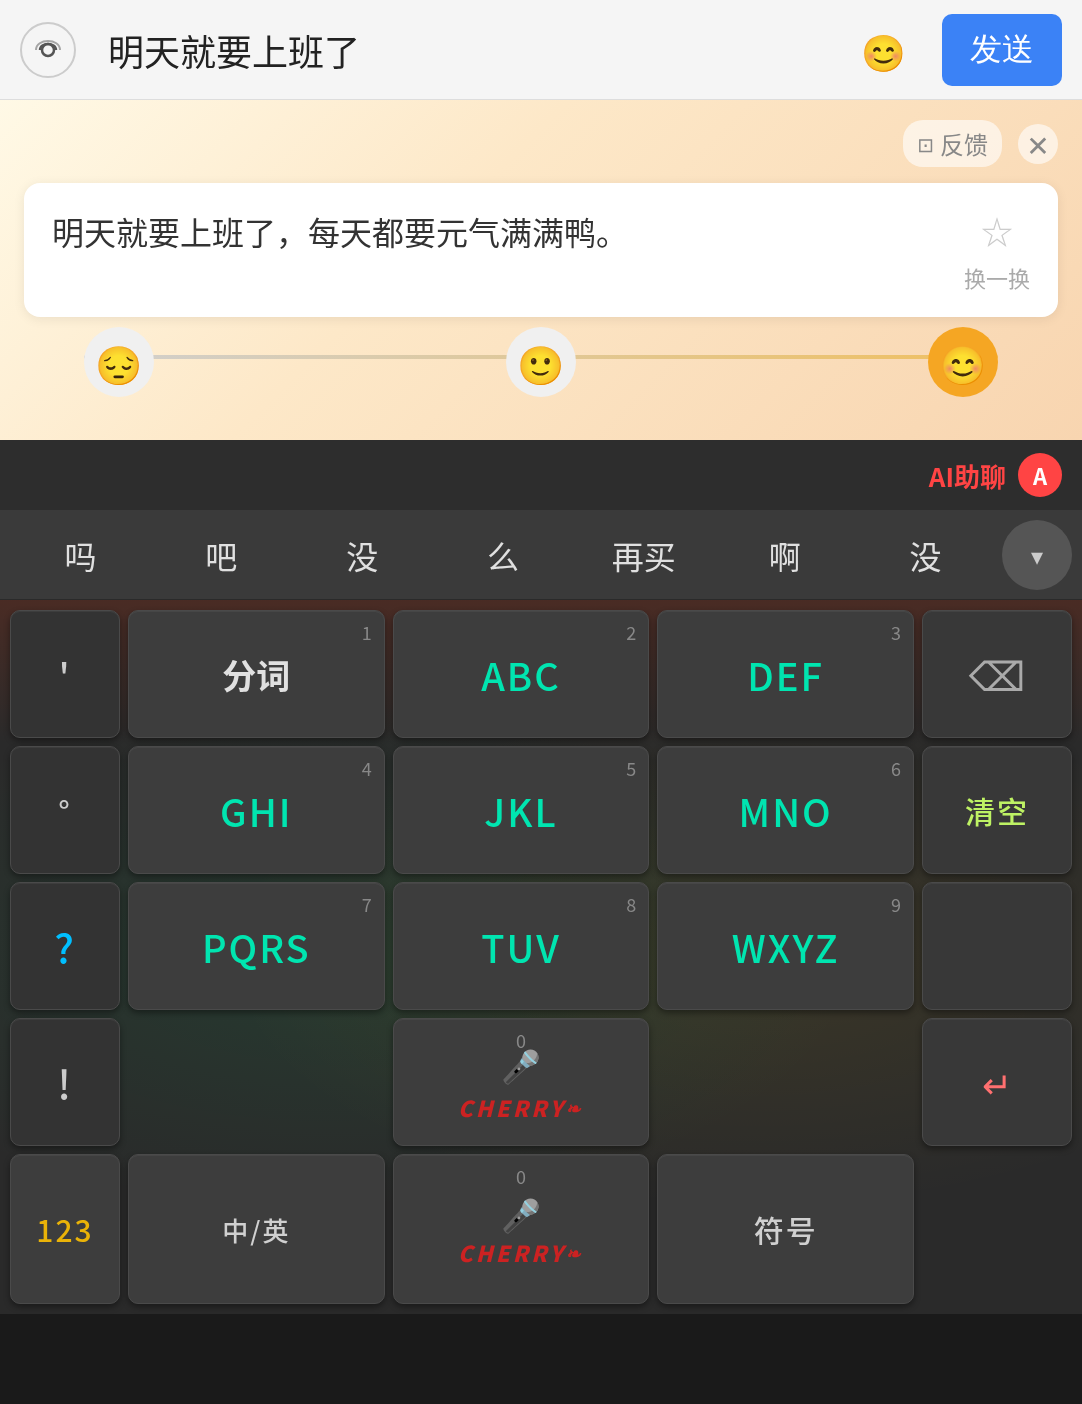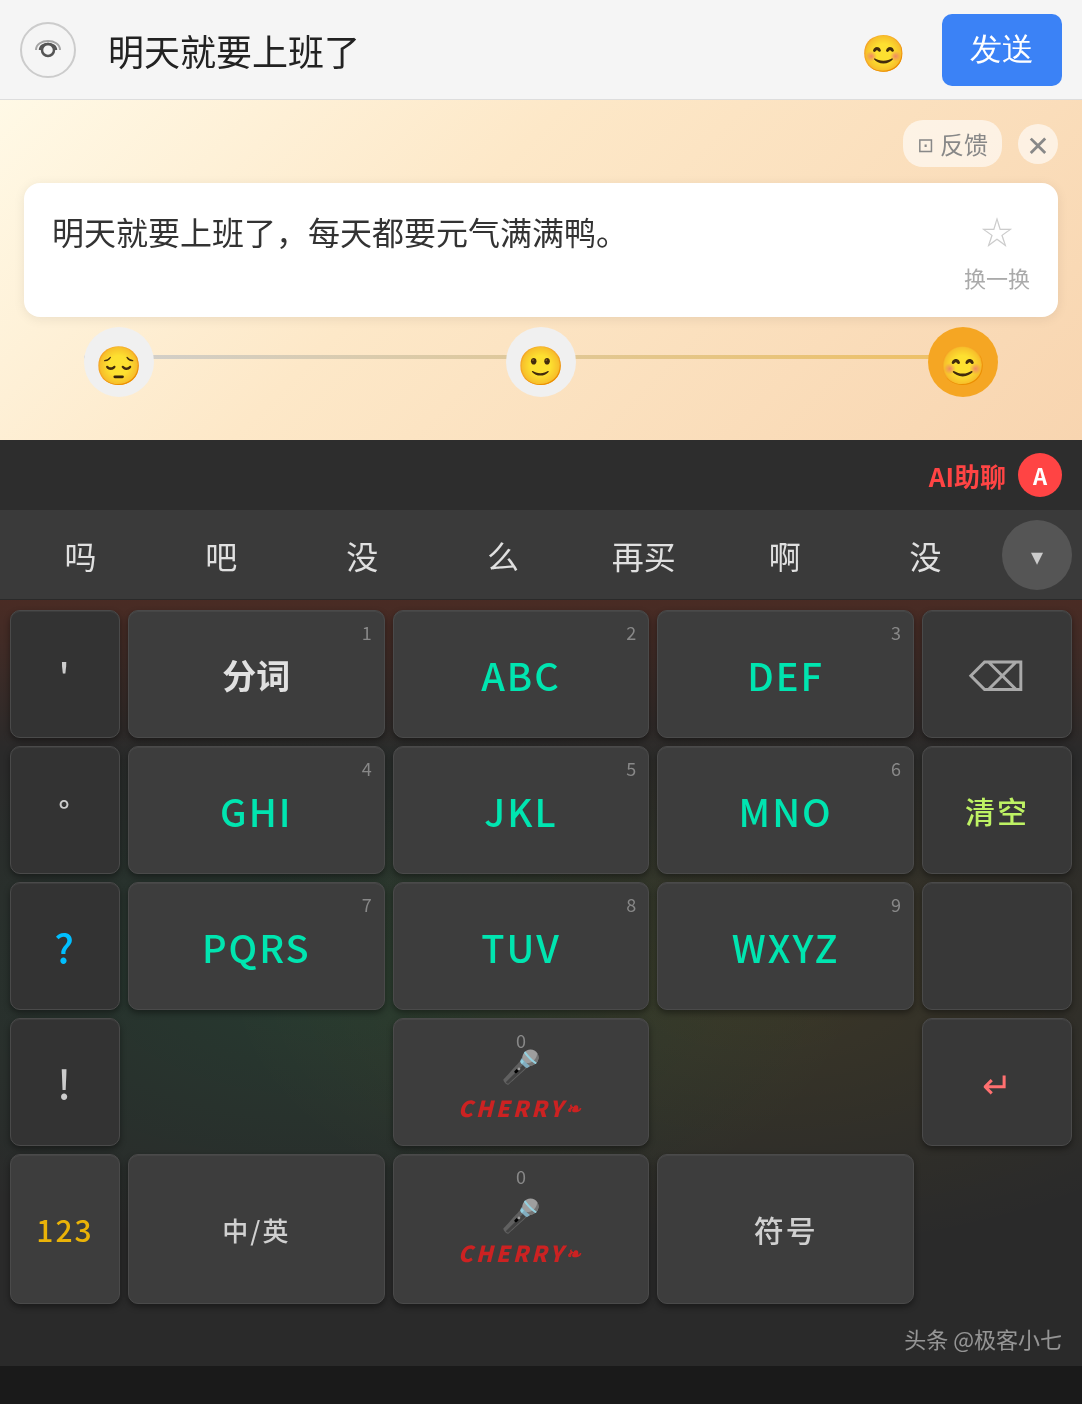--- a/index.html
+++ b/index.html
@@ -475,16 +475,13 @@
         <span>CHERRY</span>
         <span class="cherry-leaf">❧</span>
       </div>
     </div>
     <div class="key symbol">
       <span class="main-label" style="color:#d0d0d0; font-size:30px;">符号</span>
     </div>
     <div class="key" style="background:transparent; border:none; box-shadow:none;"></div>
   </div>
 
-  <div class="bottom-watermark">
-    <span style="color:rgba(255,255,255,0.5); font-size:22px;">头条 @极客小七</span>
-  </div>
 </div>
 
 </body></html>

